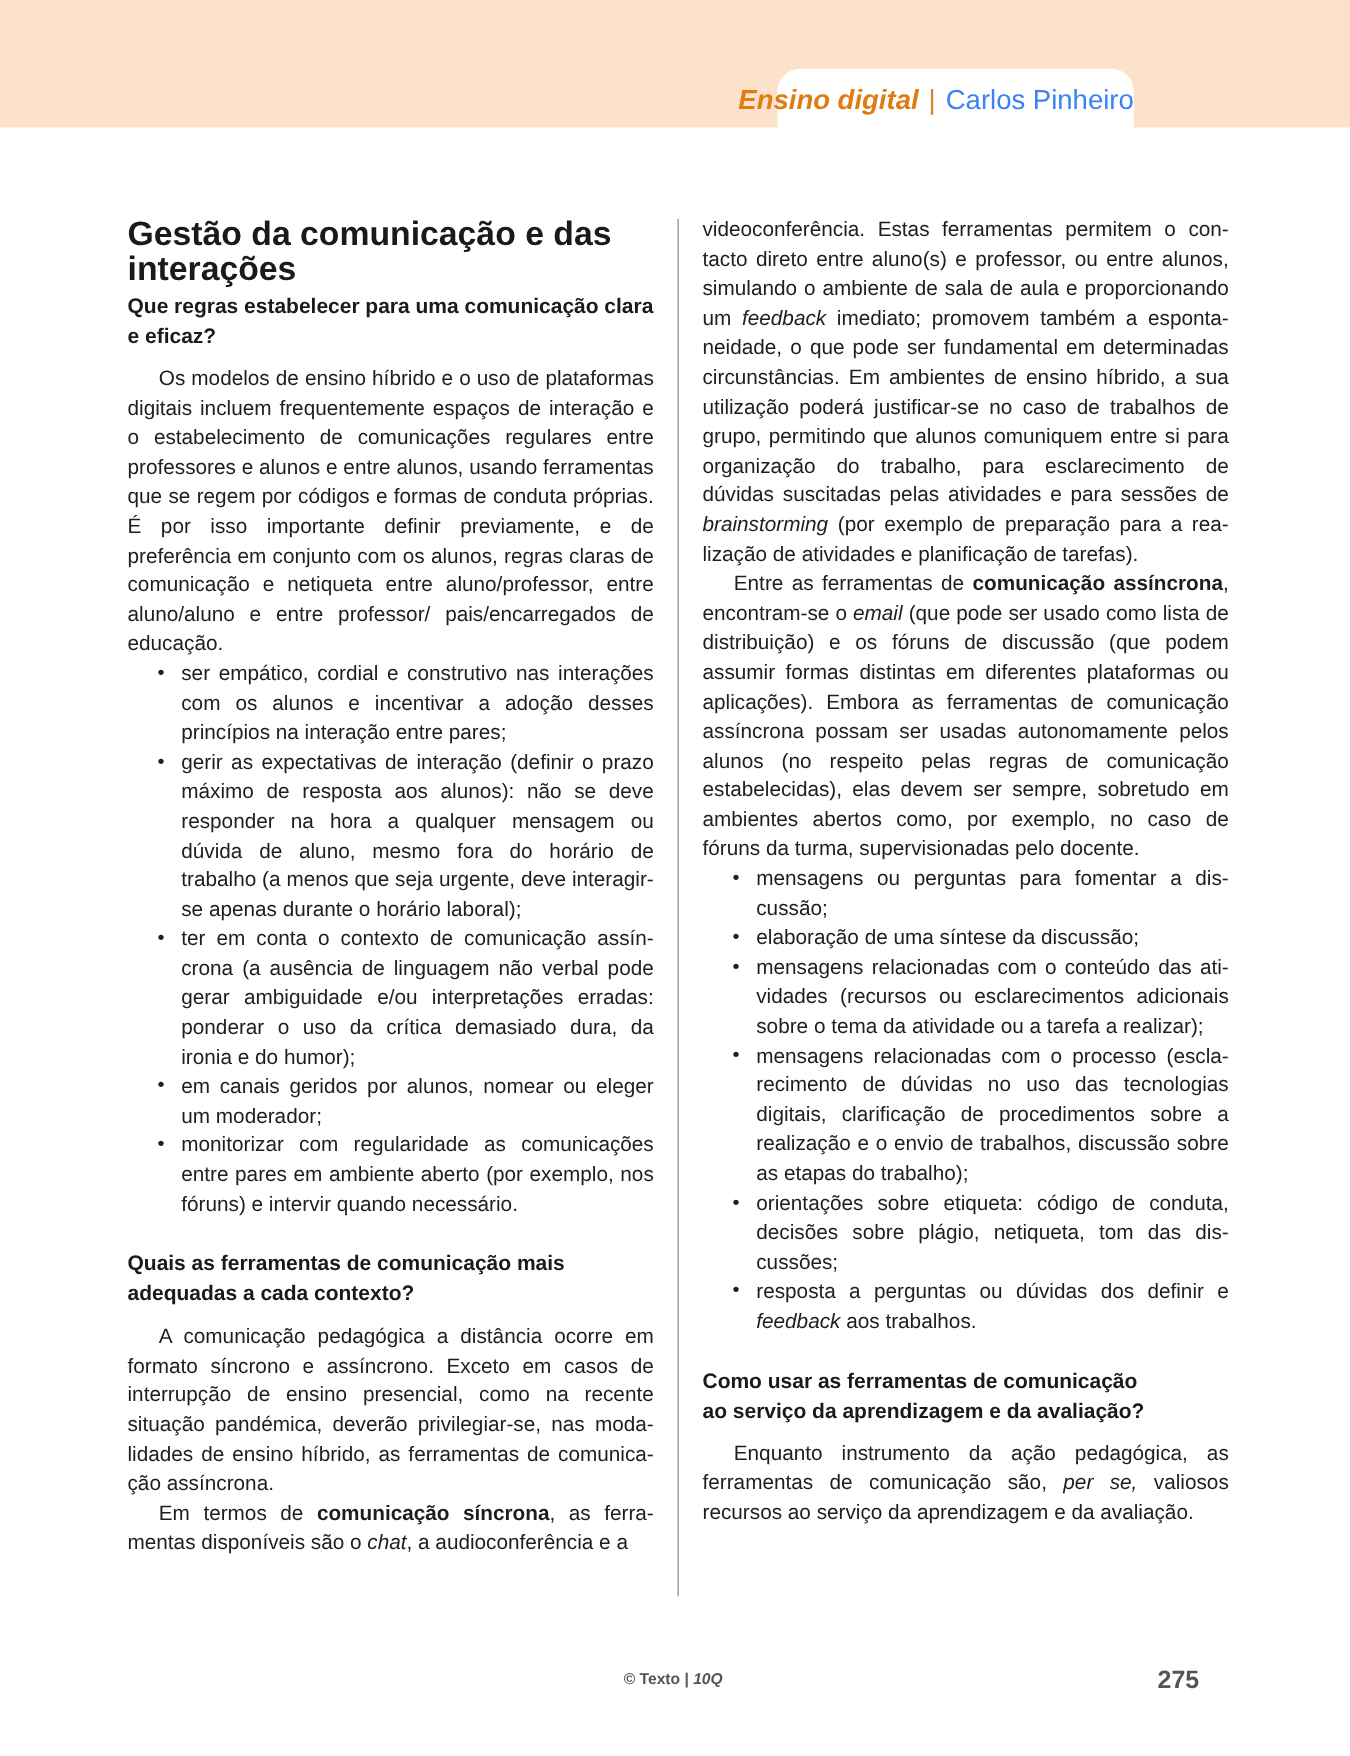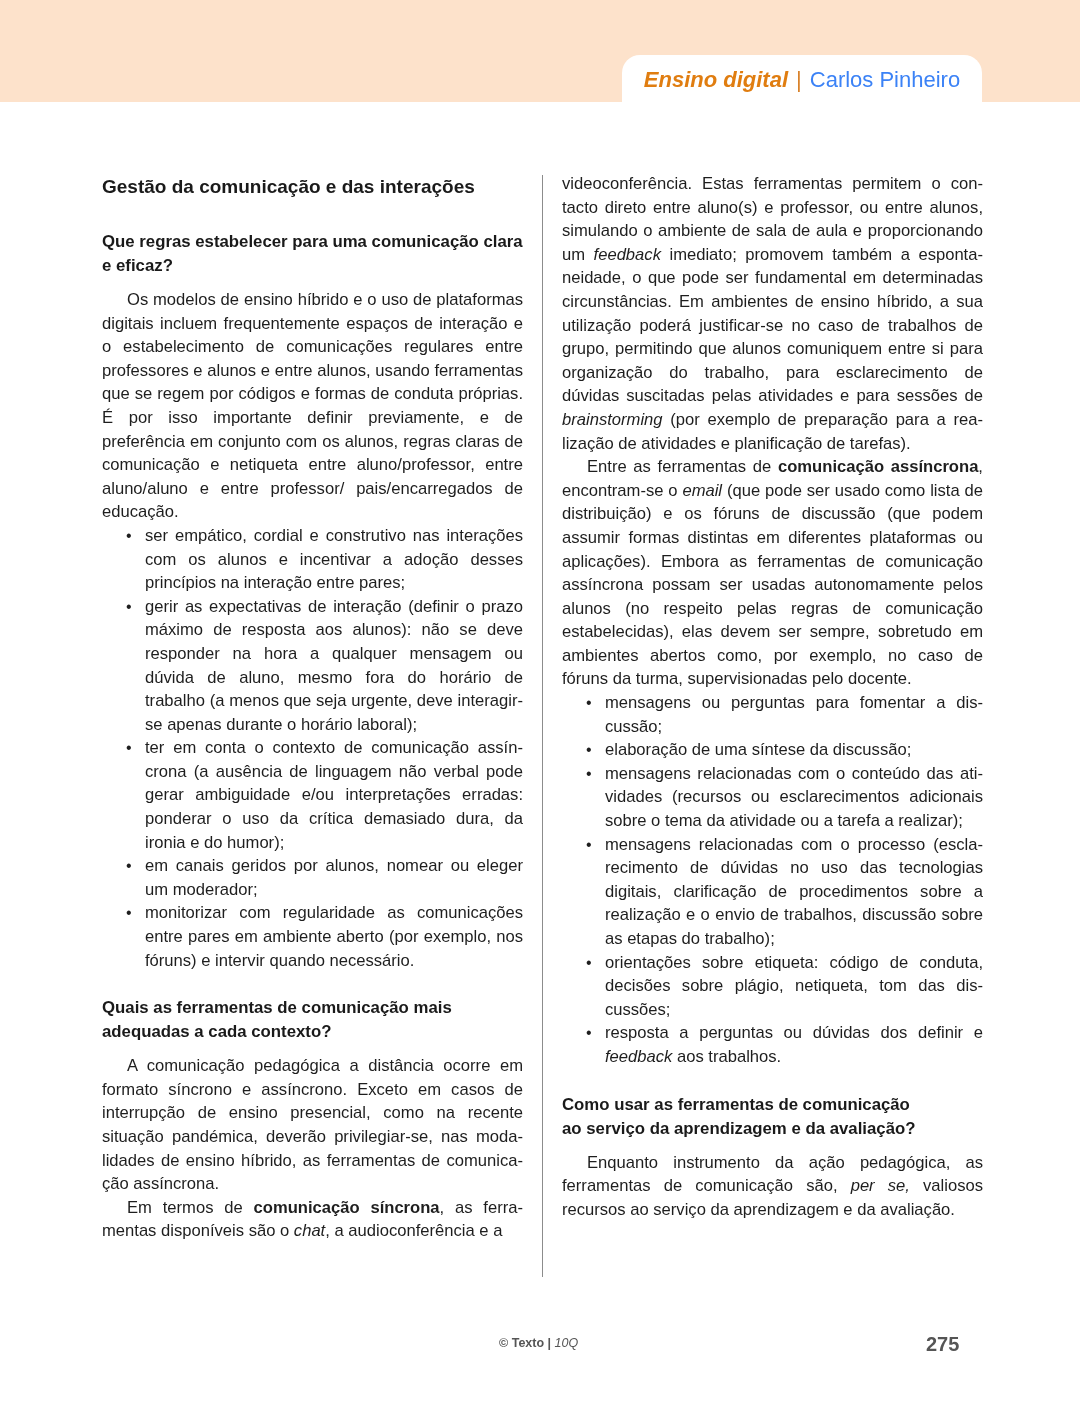--- a/index.html
+++ b/index.html
@@ -1,46 +1,46 @@
 <!DOCTYPE html>
 <html><head>
 <meta charset="utf-8">
 <style>
   * { box-sizing: border-box; margin: 0; padding: 0; }
   html, body { width: 1080px; height: 1405px; background: #ffffff; overflow: hidden; }
   body { position: relative; font-family: "Liberation Sans", "DejaVu Sans", sans-serif; color: #1e1e1e; }
 
   .header-band { position: absolute; left: 0; top: 0; width: 1080px; height: 102px; background: #fde2cb; }
   .header-tab {
-    position: absolute; left: 622px; top: 55px; width: 360px; height: 50px;
+    position: absolute; left: 622px; top: 55px; width: 285px; height: 50px;
     background: #ffffff; border-radius: 18px 18px 0 0;
-    display: flex; align-items: center; justify-content: center;
+    display: flex; align-items: center; justify-content: flex-end;
     font-size: 22px; color: #d9822b; white-space: nowrap;
   }
   .header-tab .book { font-weight: bold; font-style: italic; color: #e07d10; }
   .header-tab .sep { margin: 0 8px; color: #d9822b; }
   .header-tab .author { color: #3b82f6; }
 
   .col { position: absolute; top: 172px; width: 421px; font-size: 16.6px; line-height: 23.6px; text-align: justify; hyphens: manual; }
   .col-left { left: 102px; }
   .col-right { left: 562px; }
   .divider { position: absolute; left: 542px; top: 175px; width: 1px; height: 1102px; background: #8c8c8c; }
 
-  h1.section-title { font-size: 19px; font-weight: bold; line-height: 28px; margin-top: 1px; margin-bottom: 29px; text-align: left; color: #1a1a1a; }
+  h1.section-title { font-size: 27px; font-weight: bold; line-height: 28px; margin-top: 1px; margin-bottom: 4px; text-align: left; color: #1a1a1a; }
   h2.q { font-size: 16.8px; font-weight: bold; line-height: 24px; text-align: left; color: #1a1a1a; margin-bottom: 10px; }
   p.para { text-indent: 25px; }
   ul.bullets { list-style: none; margin-left: 24px; }
   ul.bullets li { position: relative; padding-left: 19px; }
   ul.bullets li::before { content: "•"; position: absolute; left: 0; top: 0; font-size: 16px; }
   .gap-q { height: 24px; }
   b { font-weight: bold; }
   i { font-style: italic; }
 
   .footer-copy { position: absolute; left: 499px; top: 1336px; font-size: 12.5px; color: #555; font-weight: bold; }
-  .footer-copy i { font-weight: normal; }
+  .footer-copy i { font-weight: bold; }
   .page-number { position: absolute; left: 926px; top: 1333px; font-size: 20px; color: #555; font-weight: bold; }
 </style>
 </head>
 <body>
 
 <div class="header-band"></div>
 <div class="header-tab">
   <span class="book">Ensino digital</span>
   <span class="sep">|</span>
   <span class="author">Carlos Pinheiro</span>

